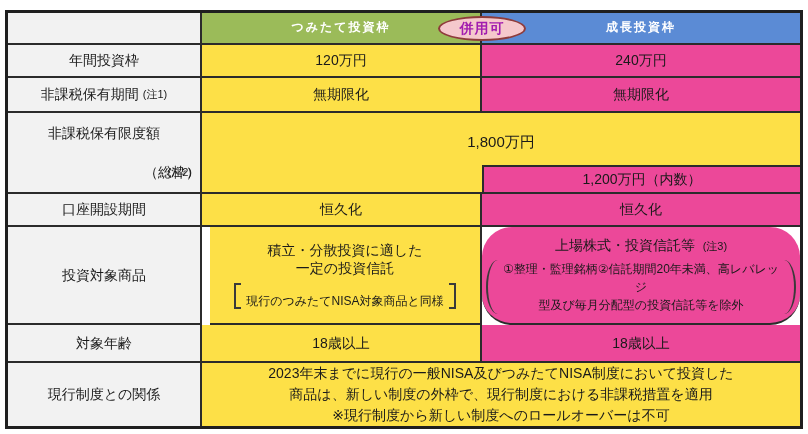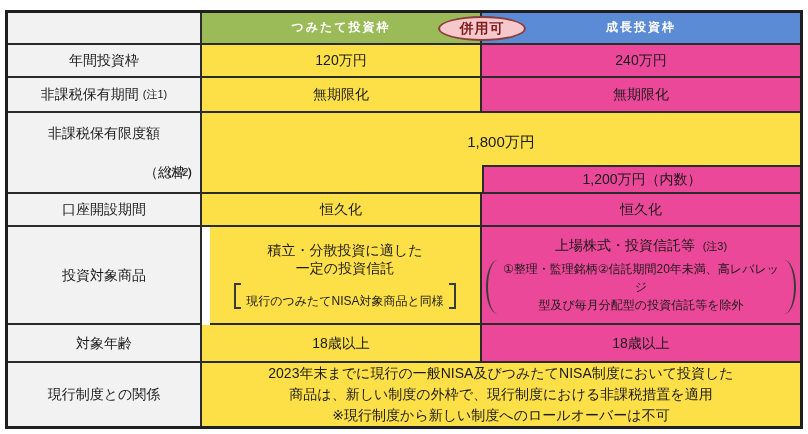--- a/index.html
+++ b/index.html
@@ -58,21 +58,21 @@
   .limit-label-line2 { position: relative; width: 100%; text-align: right; margin-top: 20px; }
   .limit-label-note { position: absolute; right: 8px; top: 2px; font-size: 11px; }
   .limit-note { font-size: 13px; margin-top: 2px; }
   
   .products-green { flex-direction: column; margin-left: 8px; }
   .prod-note-row { display: flex; align-items: flex-end; gap: 5px; margin-top: 6px; }
   .prod-note { font-size: 12px; }
   .bracket { width: 7px; height: 26px; }
   .bracket-l { border-left: 2px solid #3a3a3a; border-top: 2px solid #3a3a3a; border-bottom: 2px solid #3a3a3a; }
   .bracket-r { border-right: 2px solid #3a3a3a; border-top: 2px solid #3a3a3a; border-bottom: 2px solid #3a3a3a; }
-  .products-blue { flex-direction: column; padding: 2px 4px; }
+  .products-blue { flex-direction: column; padding: 2px 4px; border-radius: 30px; }
   .excl-row { display: flex; align-items: center; gap: 2px; margin-top: 5px; }
   .paren { width: 12px; height: 54px; }
   .paren-l { border-left: 2px solid #3a3a3a; border-radius: 100% 0 0 100% / 50% 0 0 50%; }
   .paren-r { border-right: 2px solid #3a3a3a; border-radius: 0 100% 100% 0 / 0 50% 50% 0; }
   .excl-text { font-size: 12px; line-height: 1.5; text-align: center; }
   
   .relation-merged {
     grid-column: 2 / 4;
     border-right: none;
     flex-direction: column;
@@ -81,21 +81,21 @@
   
   .badge {
     position: absolute;
     left: 430px; top: 3px;
     width: 88px; height: 25px;
     background: #F5C8CC;
     border: 2px solid #8E3B3B;
     border-radius: 50%;
     z-index: 5;
     display: flex; align-items: center; justify-content: center;
-    font-size: 14px; font-weight: bold; color: #7f1d1d;
+    font-size: 14px; font-weight: bold; color: #a21caf;
     letter-spacing: 1px;
   }
 </style>
 </head>
 <body>
 
 <div class="table-wrap">
 
   <div class="badge">併用可</div>
 

